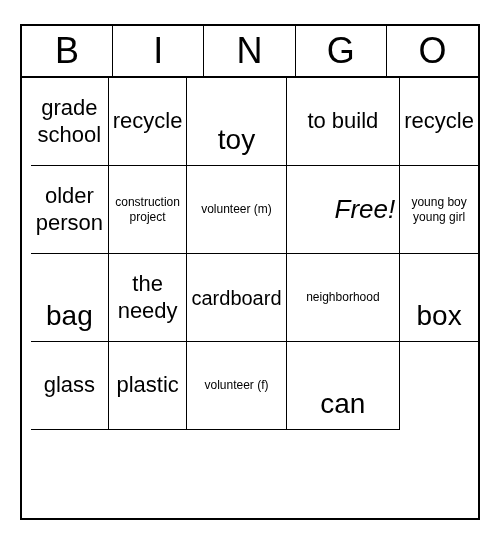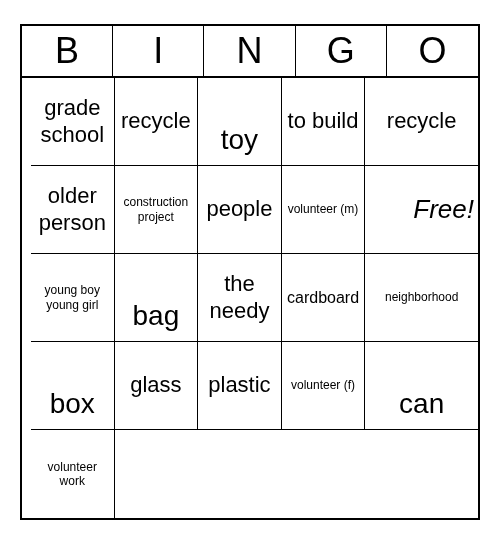--- a/index.html
+++ b/index.html
@@ -71,21 +71,21 @@
     .cell-text {
       font-family: Arial, sans-serif;
       line-height: 1.2;
     }
 
     .cell-text.large {
       font-size: 22px;
     }
 
     .cell-text.medium {
-      font-size: 16px;
+      font-size: 20px;
     }
 
     .cell-text.small {
       font-size: 12px;
     }
 
     .cell-text.xlarge {
       font-size: 28px;
       margin-top: 37px;
     }
@@ -123,23 +123,20 @@
       <div class="bingo-cell">
         <span class="cell-text large">recycle</span>
       </div>
       <div class="bingo-cell">
         <span class="cell-text large">older person</span>
       </div>
       <div class="bingo-cell">
         <span class="cell-text small">construction project</span>
       </div>
       <div class="bingo-cell">
-        <span class="cell-text large">people</span>
-      </div>
-      <div class="bingo-cell">
         <span class="cell-text small">volunteer (m)</span>
       </div>
       <div class="bingo-cell">
         <span class="cell-text free">Free!</span>
       </div>
       <div class="bingo-cell">
         <span class="cell-text small">young boy young girl</span>
       </div>
       <div class="bingo-cell">
         <span class="cell-text xlarge">bag</span>
@@ -161,17 +158,14 @@
       </div>
       <div class="bingo-cell">
         <span class="cell-text large">plastic</span>
       </div>
       <div class="bingo-cell">
         <span class="cell-text small">volunteer (f)</span>
       </div>
       <div class="bingo-cell">
         <span class="cell-text xlarge">can</span>
       </div>
-      <div class="bingo-cell">
-        <span class="cell-text small">volunteer work</span>
-      </div>
     </div>
 </div>
 
 </body></html>

